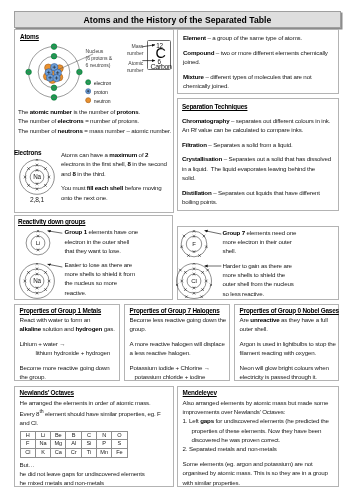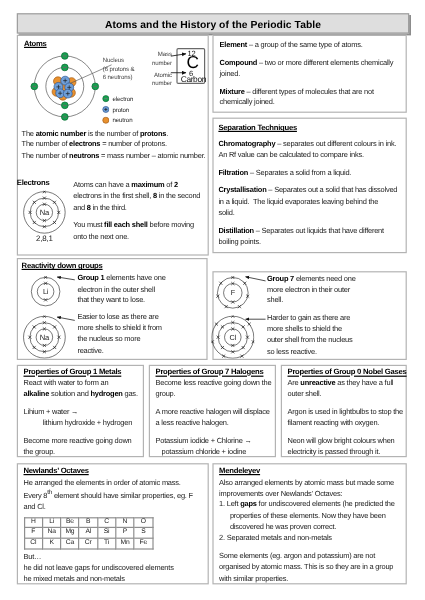--- a/index.html
+++ b/index.html
@@ -98,21 +98,21 @@
   .lgtx{font-size:5.1px;color:#222;margin-left:2.7px;letter-spacing:-0.08px;}
 
   .ncfg{text-align:center;font-size:6.6px;letter-spacing:-0.1px;color:#1a1a1a;margin-top:0.5px;width:36px;}
 </style>
 </head>
 <body>
 
 <div class="page">
 
   <div class="title-bar">
-    <span class="t">Atoms and the History of the Periodic Table</span>
+    <span class="t">Atoms and the History of the Separated Table</span>
   </div>
 
   <div class="box" id="atoms-box">
     <span class="hdr" id="atoms-hdr">Atoms</span>
 
     <svg id="atom-diagram" width="86" height="62" viewBox="0 0 86 62">
       <g fill="none" stroke="#4a4a4a" stroke-width="0.55">
         <circle cx="31" cy="31" r="25.4"></circle>
         <circle cx="31" cy="31" r="15.8"></circle>
       </g>

